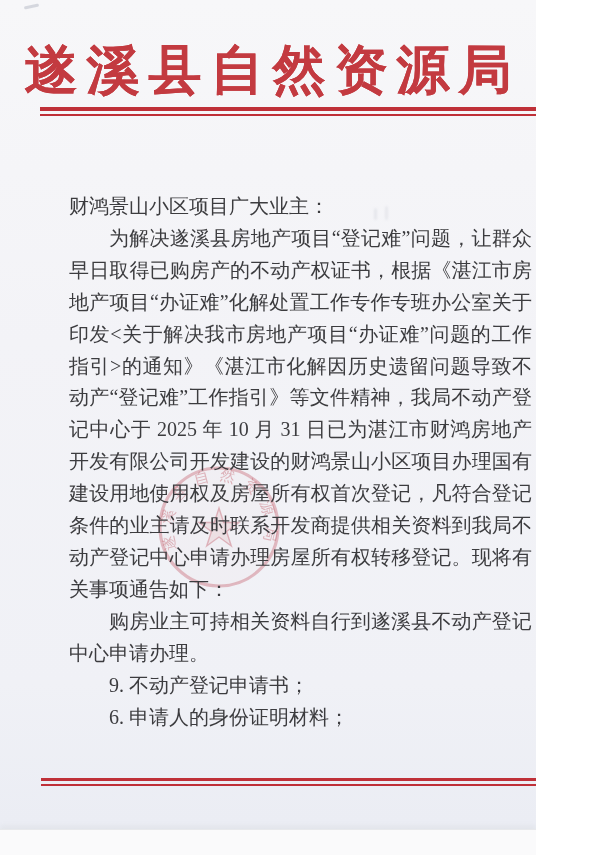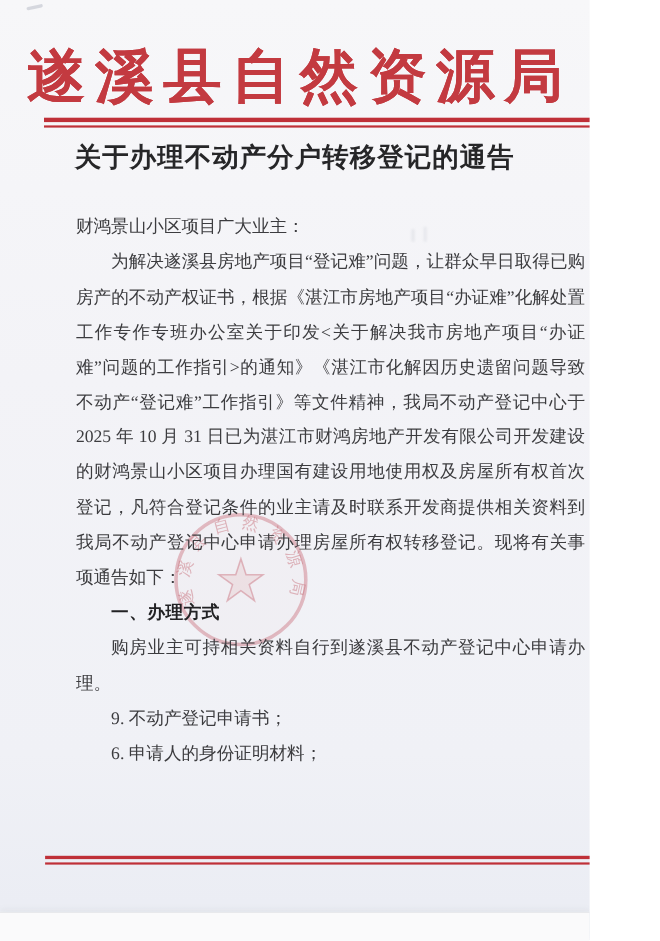--- a/index.html
+++ b/index.html
@@ -48,21 +48,21 @@
     text-align: center;
     font-family: "Liberation Sans", sans-serif;
     font-weight: bold;
     font-size: 24px; line-height: 34px;
     letter-spacing: 1px;
     color: #262628;
   }
 
   .body-text {
     position: absolute; top: 191px; left: 69px; width: 463px;
-    font-size: 16px; line-height: 31.9px;
+    font-size: 20px; line-height: 31.9px;
     color: #3c3c3f;
     text-align: justify;
     z-index: 2;
   }
   .body-text p { margin: 0; }
   .indent { text-indent: 2em; }
   .sec-heading {
     font-family: "Liberation Sans", sans-serif;
     font-weight: bold;
     color: #222224;
@@ -87,37 +87,35 @@
   <div class="artifact a2"></div>
   <div class="artifact a3"></div>
 
   <div class="agency">遂溪县自然资源局</div>
 
   <div class="rule-top">
     <div class="thick redbar"></div>
     <div class="thin redbar"></div>
   </div>
 
-  <div class="title">关于办理不动产分户转移登记的通告</div>
 
   <svg class="seal" viewBox="0 0 128 128" xmlns="http://www.w3.org/2000/svg">
     <circle cx="64" cy="64" r="59" fill="rgba(235,170,178,0.05)" stroke="rgba(214,120,130,0.50)" stroke-width="3.2"></circle>
     <path d="M 0,-21 L 4.7,-6.5 L 20,-6.5 L 7.6,2.5 L 12.3,17 L 0,8 L -12.3,17 L -7.6,2.5 L -20,-6.5 L -4.7,-6.5 Z" transform="translate(64,66)" fill="rgba(231,158,166,0.20)" stroke="rgba(212,116,126,0.50)" stroke-width="1.4"></path>
     <defs>
       <path id="sealArc" d="M 30.9,97.1 A 46.8,46.8 0 1 1 97.1,97.1"></path>
     </defs>
     <text font-family="Liberation Serif, serif" font-size="15" fill="rgba(208,108,118,0.50)" letter-spacing="9">
       <textPath href="#sealArc" startOffset="50%" text-anchor="middle">遂溪县自然资源局</textPath>
     </text>
   </svg>
 
   <div class="body-text">
     <p class="salutation">财鸿景山小区项目广大业主：</p>
     <p class="indent">为解决遂溪县房地产项目“登记难”问题，让群众早日取得已购房产的不动产权证书，根据《湛江市房地产项目“办证难”化解处置工作专作专班办公室关于印发&lt;关于解决我市房地产项目“办证难”问题的工作指引&gt;的通知》《湛江市化解因历史遗留问题导致不动产“登记难”工作指引》等文件精神，我局不动产登记中心于 2025 年 10 月 31 日已为湛江市财鸿房地产开发有限公司开发建设的财鸿景山小区项目办理国有建设用地使用权及房屋所有权首次登记，凡符合登记条件的业主请及时联系开发商提供相关资料到我局不动产登记中心申请办理房屋所有权转移登记。现将有关事项通告如下：</p>
-    <p class="sec-heading">一、办理方式</p>
     <p class="indent">购房业主可持相关资料自行到遂溪县不动产登记中心申请办理。</p>
     <p class="indent">9. 不动产登记申请书；</p>
     <p class="indent">6. 申请人的身份证明材料；</p>
   </div>
 
   <div class="rule-bottom">
     <div class="thick redbar"></div>
     <div class="thin redbar"></div>
   </div>
 

